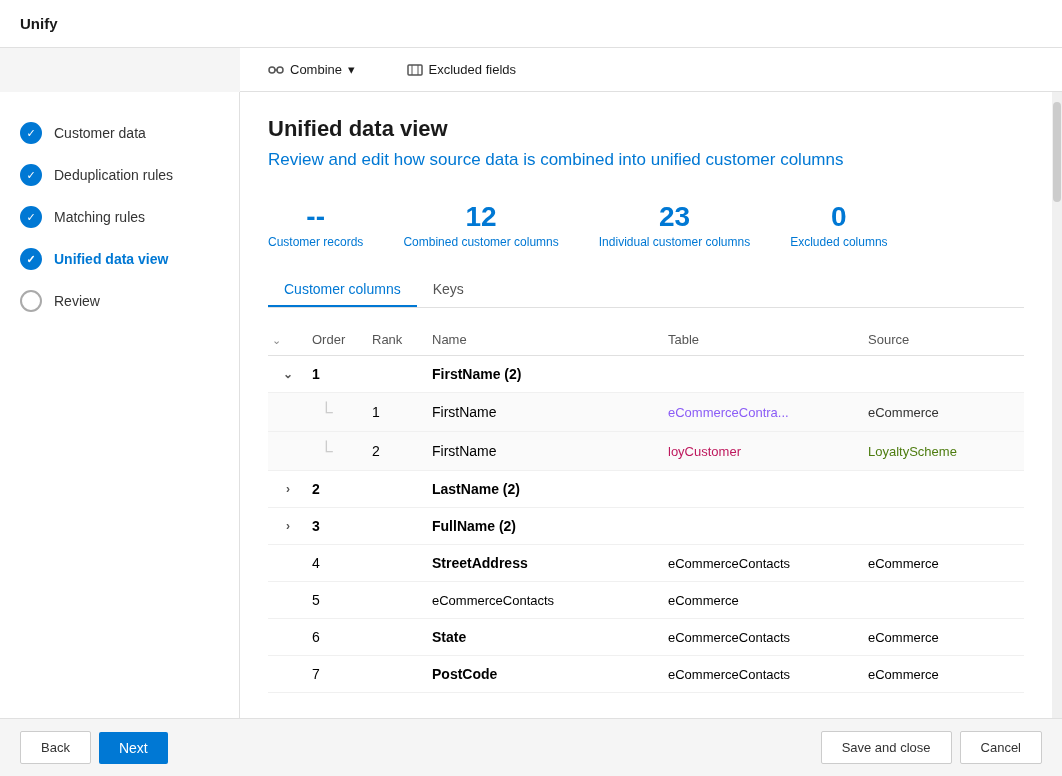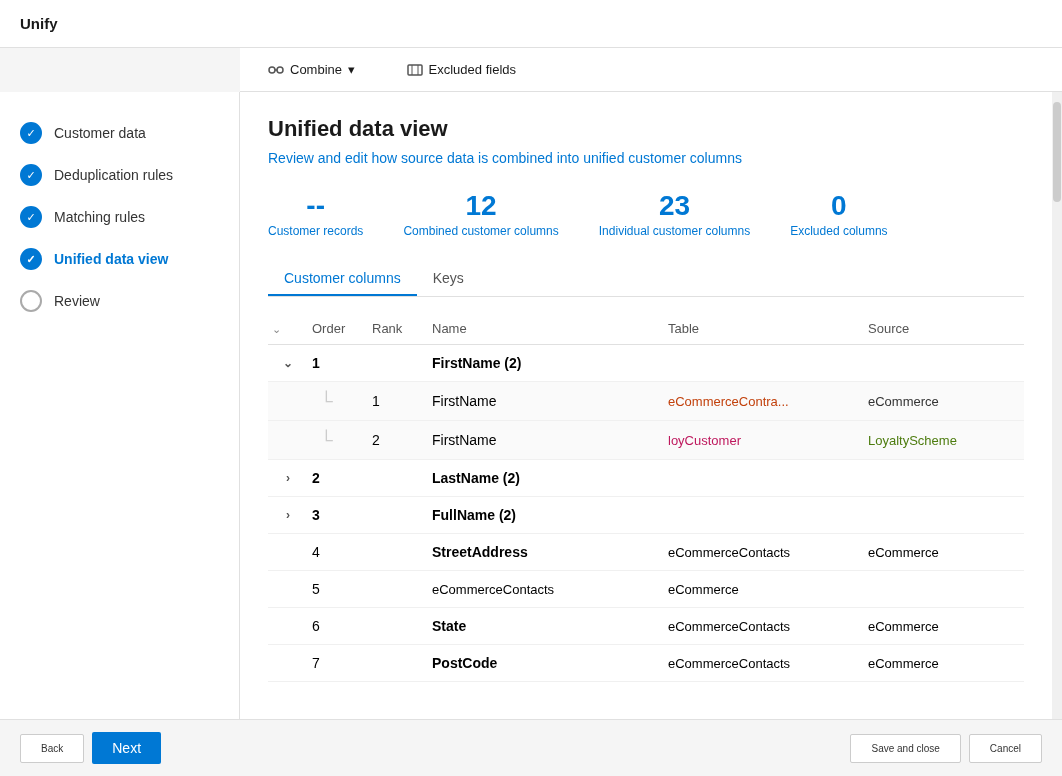--- a/index.html
+++ b/index.html
@@ -95,23 +95,23 @@
     }
 
     .page-title {
       font-size: 22px;
       font-weight: 600;
       color: #1a1a1a;
       margin-bottom: 8px;
     }
 
     .page-subtitle {
-      font-size: 14px;
+      font-size: 17px;
       color: #0078d4;
-      margin-bottom: 24px;
+      margin-bottom: 31px;
     }
 
     .stats-row {
       display: flex;
       gap: 40px;
       margin-bottom: 24px;
     }
 
     .stat-item {
       display: flex;
@@ -192,21 +192,21 @@
       background: #f5f5f5;
       border-top: 1px solid #e0e0e0;
       padding: 12px 20px;
       display: flex;
       align-items: center;
       gap: 8px;
     }
 
     .btn-default {
       padding: 8px 20px;
-      font-size: 10px;
+      font-size: 13px;
       border: 1px solid #ccc;
       background: #fff;
       border-radius: 2px;
       cursor: pointer;
       color: #333;
     }
 
     .btn-primary {
       padding: 8px 20px;
       font-size: 14px;
@@ -331,21 +331,21 @@
         <div class="cell"></div>
       </div>
 
       <div class="table-row child-row" style="background:#fafafa;">
         <div class="cell"></div>
         <div class="cell" style="padding-left:12px;">
           <span style="color:#ccc; font-size:18px; line-height:1;">└</span>
         </div>
         <div class="cell">1</div>
         <div class="cell">FirstName</div>
-        <div class="cell" style="font-size:13px; color:#c2410c;">eCommerceContra...</div>
+        <div class="cell" style="font-size:13px; color:#8b5cf6;">eCommerceContra...</div>
         <div class="cell" style="font-size:13px; color:#333;">eCommerce</div>
       </div>
 
       <div class="table-row child-row" style="background:#fafafa;">
         <div class="cell"></div>
         <div class="cell" style="padding-left:12px;">
           <span style="color:#ccc; font-size:18px; line-height:1;">└</span>
         </div>
         <div class="cell">2</div>
         <div class="cell">FirstName</div>

